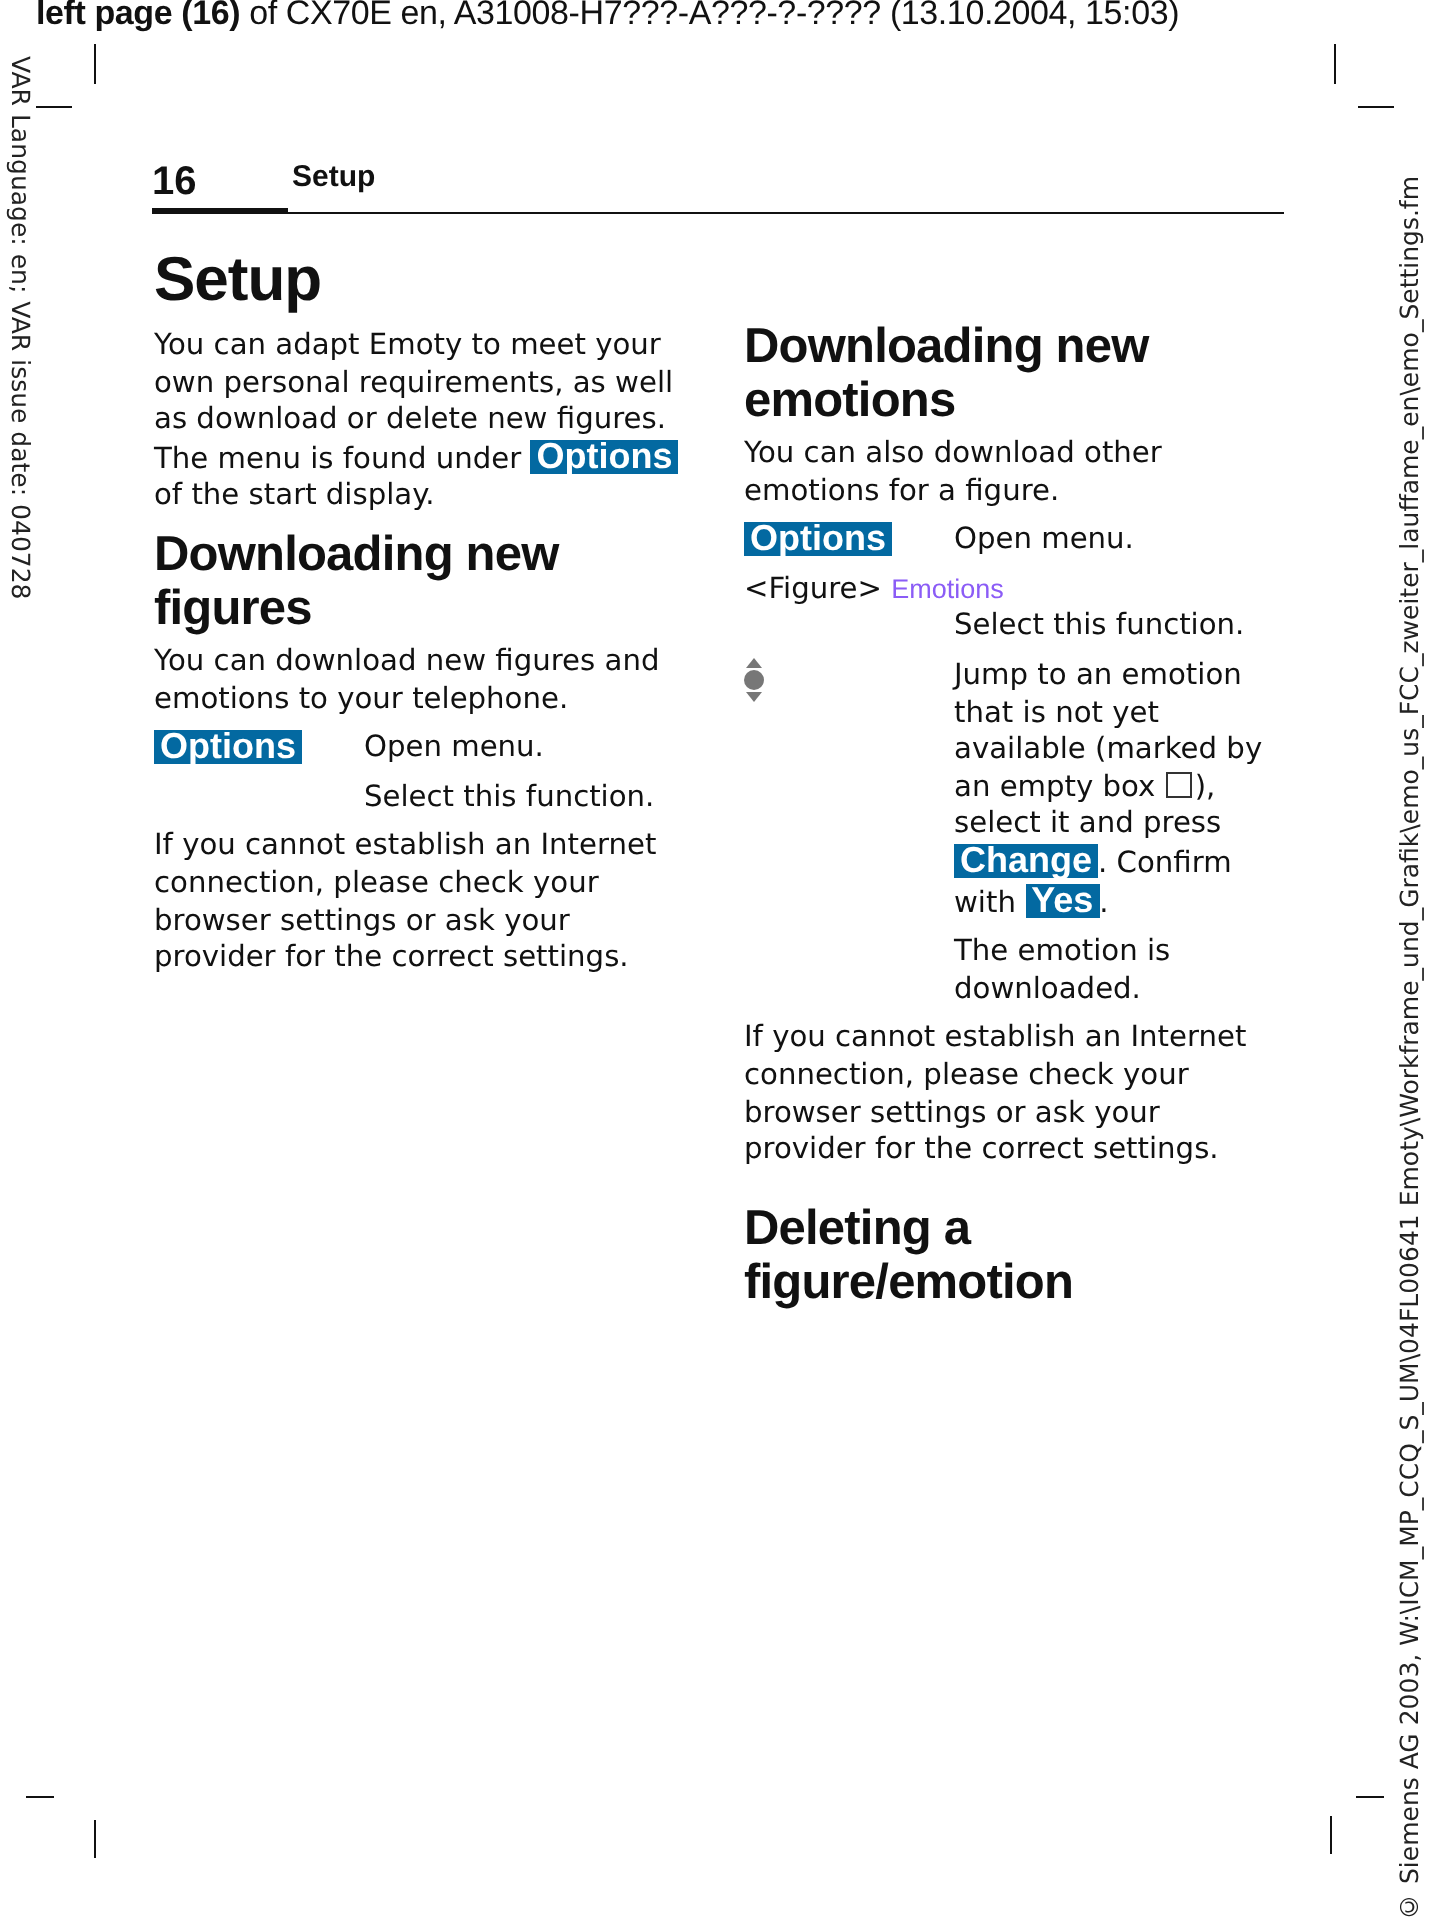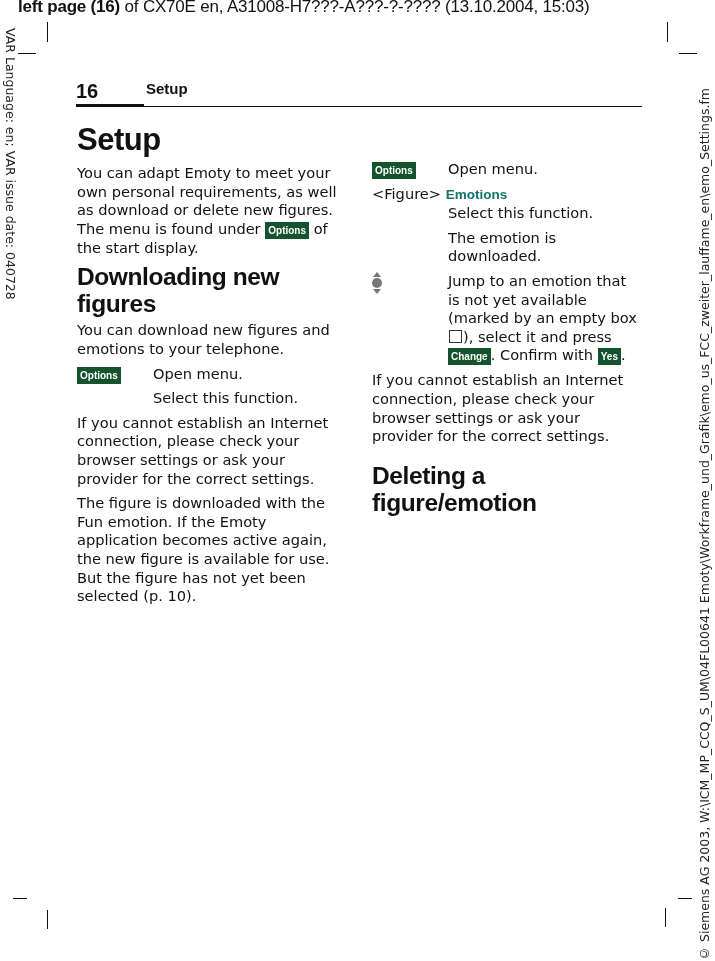--- a/index.html
+++ b/index.html
@@ -16,26 +16,26 @@
   .running-title { left:146px; top:80px; font-family:"Liberation Sans", sans-serif; font-weight:bold; font-size:15px; }
   .rule { left:76px; top:106px; width:566px; height:1px; background:#111; }
   .rule-thick { left:76px; top:104px; width:68px; height:3px; background:#111; }
 
   .col { position:absolute; width:270px; font-size:14.6px; line-height:18.6px; }
   .col-left { left:77px; top:120px; }
   .col-right { left:372px; top:160px; }
   h1.page-title { font-family:"Liberation Sans", sans-serif; font-weight:bold; font-size:31px; margin:2px 0 6px 0; letter-spacing:-0.5px; line-height:36px; }
   h2 { font-family:"Liberation Sans", sans-serif; font-weight:bold; font-size:24.5px; line-height:27px; margin:0 0 4px 0; letter-spacing:-0.4px; }
   p { margin:0 0 6px 0; }
-  .softkey { display:inline-block; background:#14532d; color:#fff; font-family:"Liberation Sans", sans-serif; font-weight:bold; font-size:10px; line-height:17px; padding:0 3px; }
+  .softkey { display:inline-block; background:#0369a1; color:#fff; font-family:"Liberation Sans", sans-serif; font-weight:bold; font-size:18px; line-height:17px; padding:0 3px; }
   .step { position:relative; margin:0 0 6px 0; }
   .step .key { display:block; }
-  .step .desc { display:block; padding-left:76px; }
+  .step .desc { display:block; padding-left:76px;margin-left:29px; }
   .step.inline .key { position:absolute; left:0; top:0; }
-  .menu-label { color:#0f766e; font-family:"Liberation Sans", sans-serif; font-weight:bold; font-size:13.5px; }
+  .menu-label { color:#8b5cf6; font-family:"Liberation Sans", sans-serif; font-weight:normal; font-size:13.5px; }
   .nav-icon { display:inline-block; width:10px; height:24px; position:relative; }
   .nav-icon .up { position:absolute; left:1px; top:0; width:0; height:0; border-left:4px solid transparent; border-right:4px solid transparent; border-bottom:5px solid #777; }
   .nav-icon .dot { position:absolute; left:0; top:6px; width:10px; height:10px; border-radius:50%; background:#777; }
   .nav-icon .down { position:absolute; left:1px; top:17px; width:0; height:0; border-left:4px solid transparent; border-right:4px solid transparent; border-top:5px solid #777; }
   .empty-box { display:inline-block; width:11px; height:11px; border:1px solid #333; vertical-align:-1px; margin:0 1px; }
 </style>
 </head>
 <body>
 
 <div class="abs top-header"><b>left page (16)</b><span> of CX70E en, A31008-H7???-A???-?-???? (13.10.2004, 15:03)</span></div>
@@ -67,34 +67,35 @@
   <div class="step inline">
     <span class="key"><span class="softkey">Options</span></span>
     <span class="desc">Open menu.</span>
   </div>
   <div class="step">
     <span class="desc">Select this function.</span>
   </div>
   <div class="step">
   </div>
   <p>If you cannot establish an Internet connection, please check your browser settings or ask your provider for the correct settings.</p>
-  <p>The figure is downloaded with the Fun emotion. If the Emoty application becomes active again, the new figure is available for use. But the figure has not yet been selected (p. 10).</p>
 </div>
 
 <div class="col col-right">
+  <h2>Downloading new emotions</h2>
+  <p>You can also download other emotions for a figure.</p>
   <div class="step inline">
     <span class="key"><span class="softkey">Options</span></span>
     <span class="desc">Open menu.</span>
   </div>
   <div class="step">
     <span class="key"><span>&lt;Figure&gt; </span><span class="menu-label">Emotions</span></span>
     <span class="desc">Select this function.</span>
   </div>
-  <div class="step">
-    <span class="desc">The emotion is downloaded.</span>
-  </div>
   <div class="step inline">
     <span class="key"><span class="nav-icon"><span class="up"></span><span class="dot"></span><span class="down"></span></span></span>
     <span class="desc"><span>Jump to an emotion that is not yet available (marked by an empty box </span><span class="empty-box"></span><span>), select it and press </span><span class="softkey">Change</span><span>. Confirm with </span><span class="softkey">Yes</span><span>.</span></span>
+  </div>
+  <div class="step">
+    <span class="desc">The emotion is downloaded.</span>
   </div>
   <p>If you cannot establish an Internet connection, please check your browser settings or ask your provider for the correct settings.</p>
   <h2 style="margin-top:16px;">Deleting a figure/emotion</h2>
 </div>
 
 </body></html>

